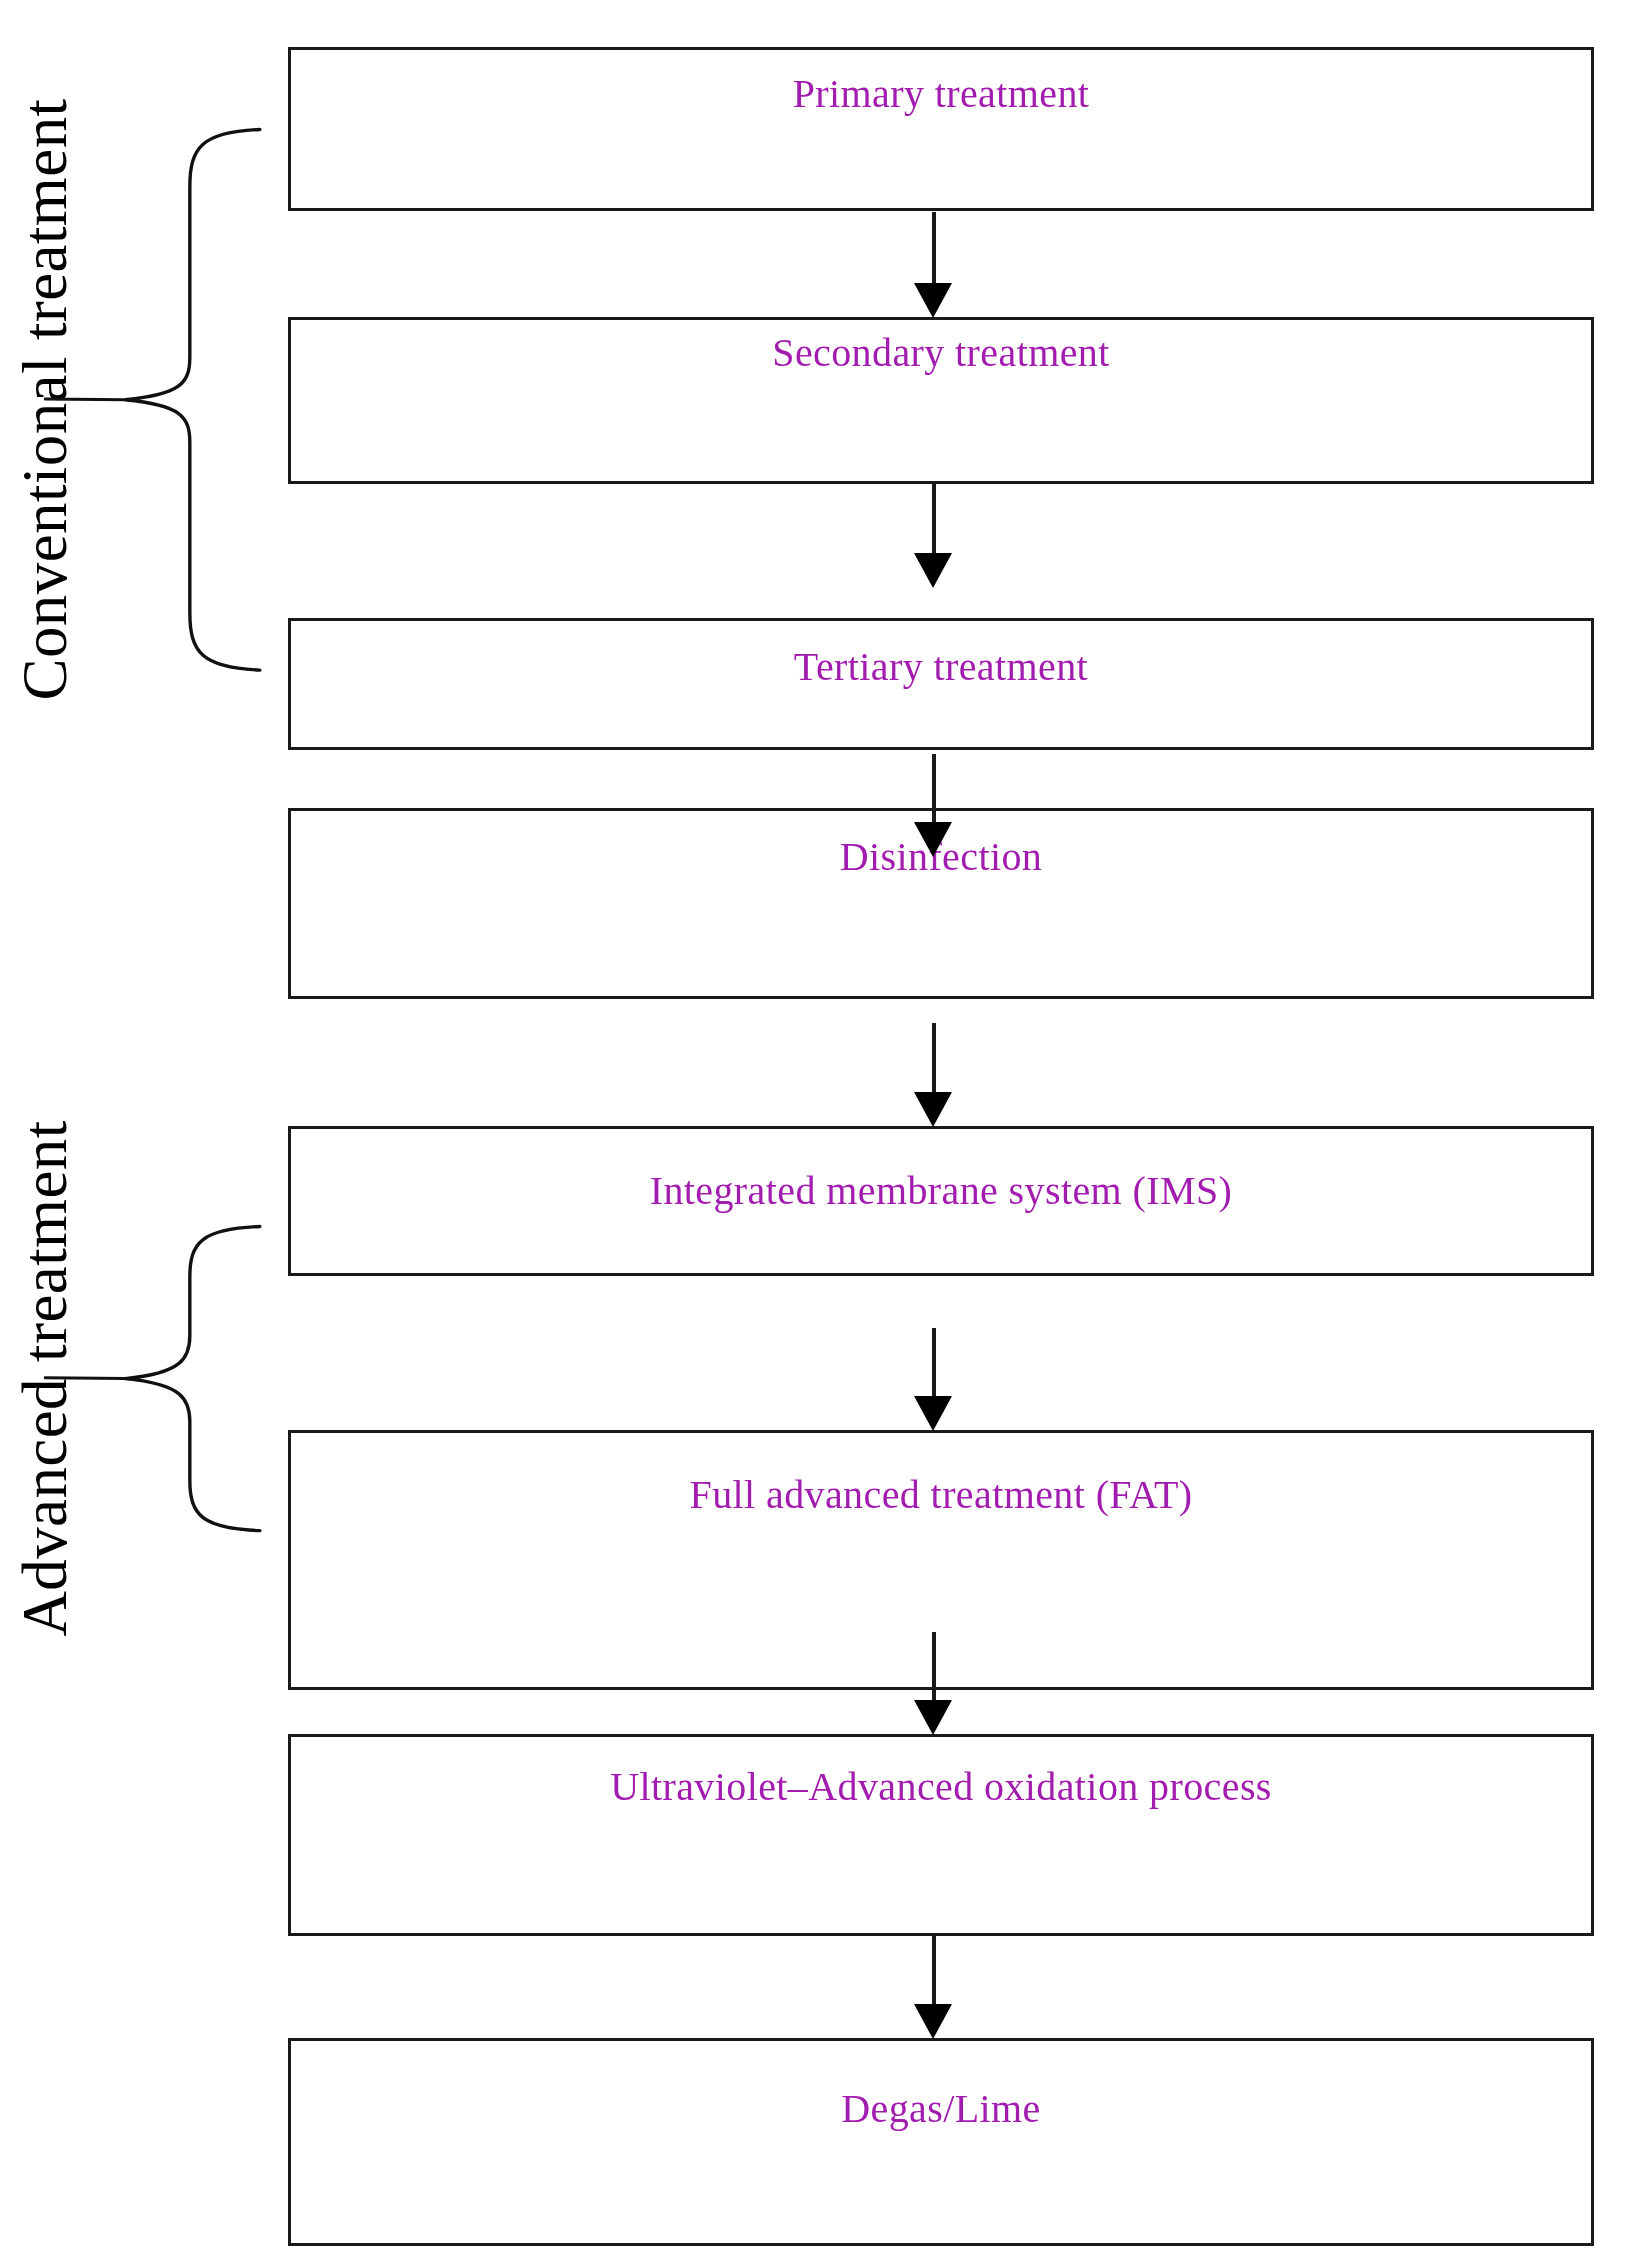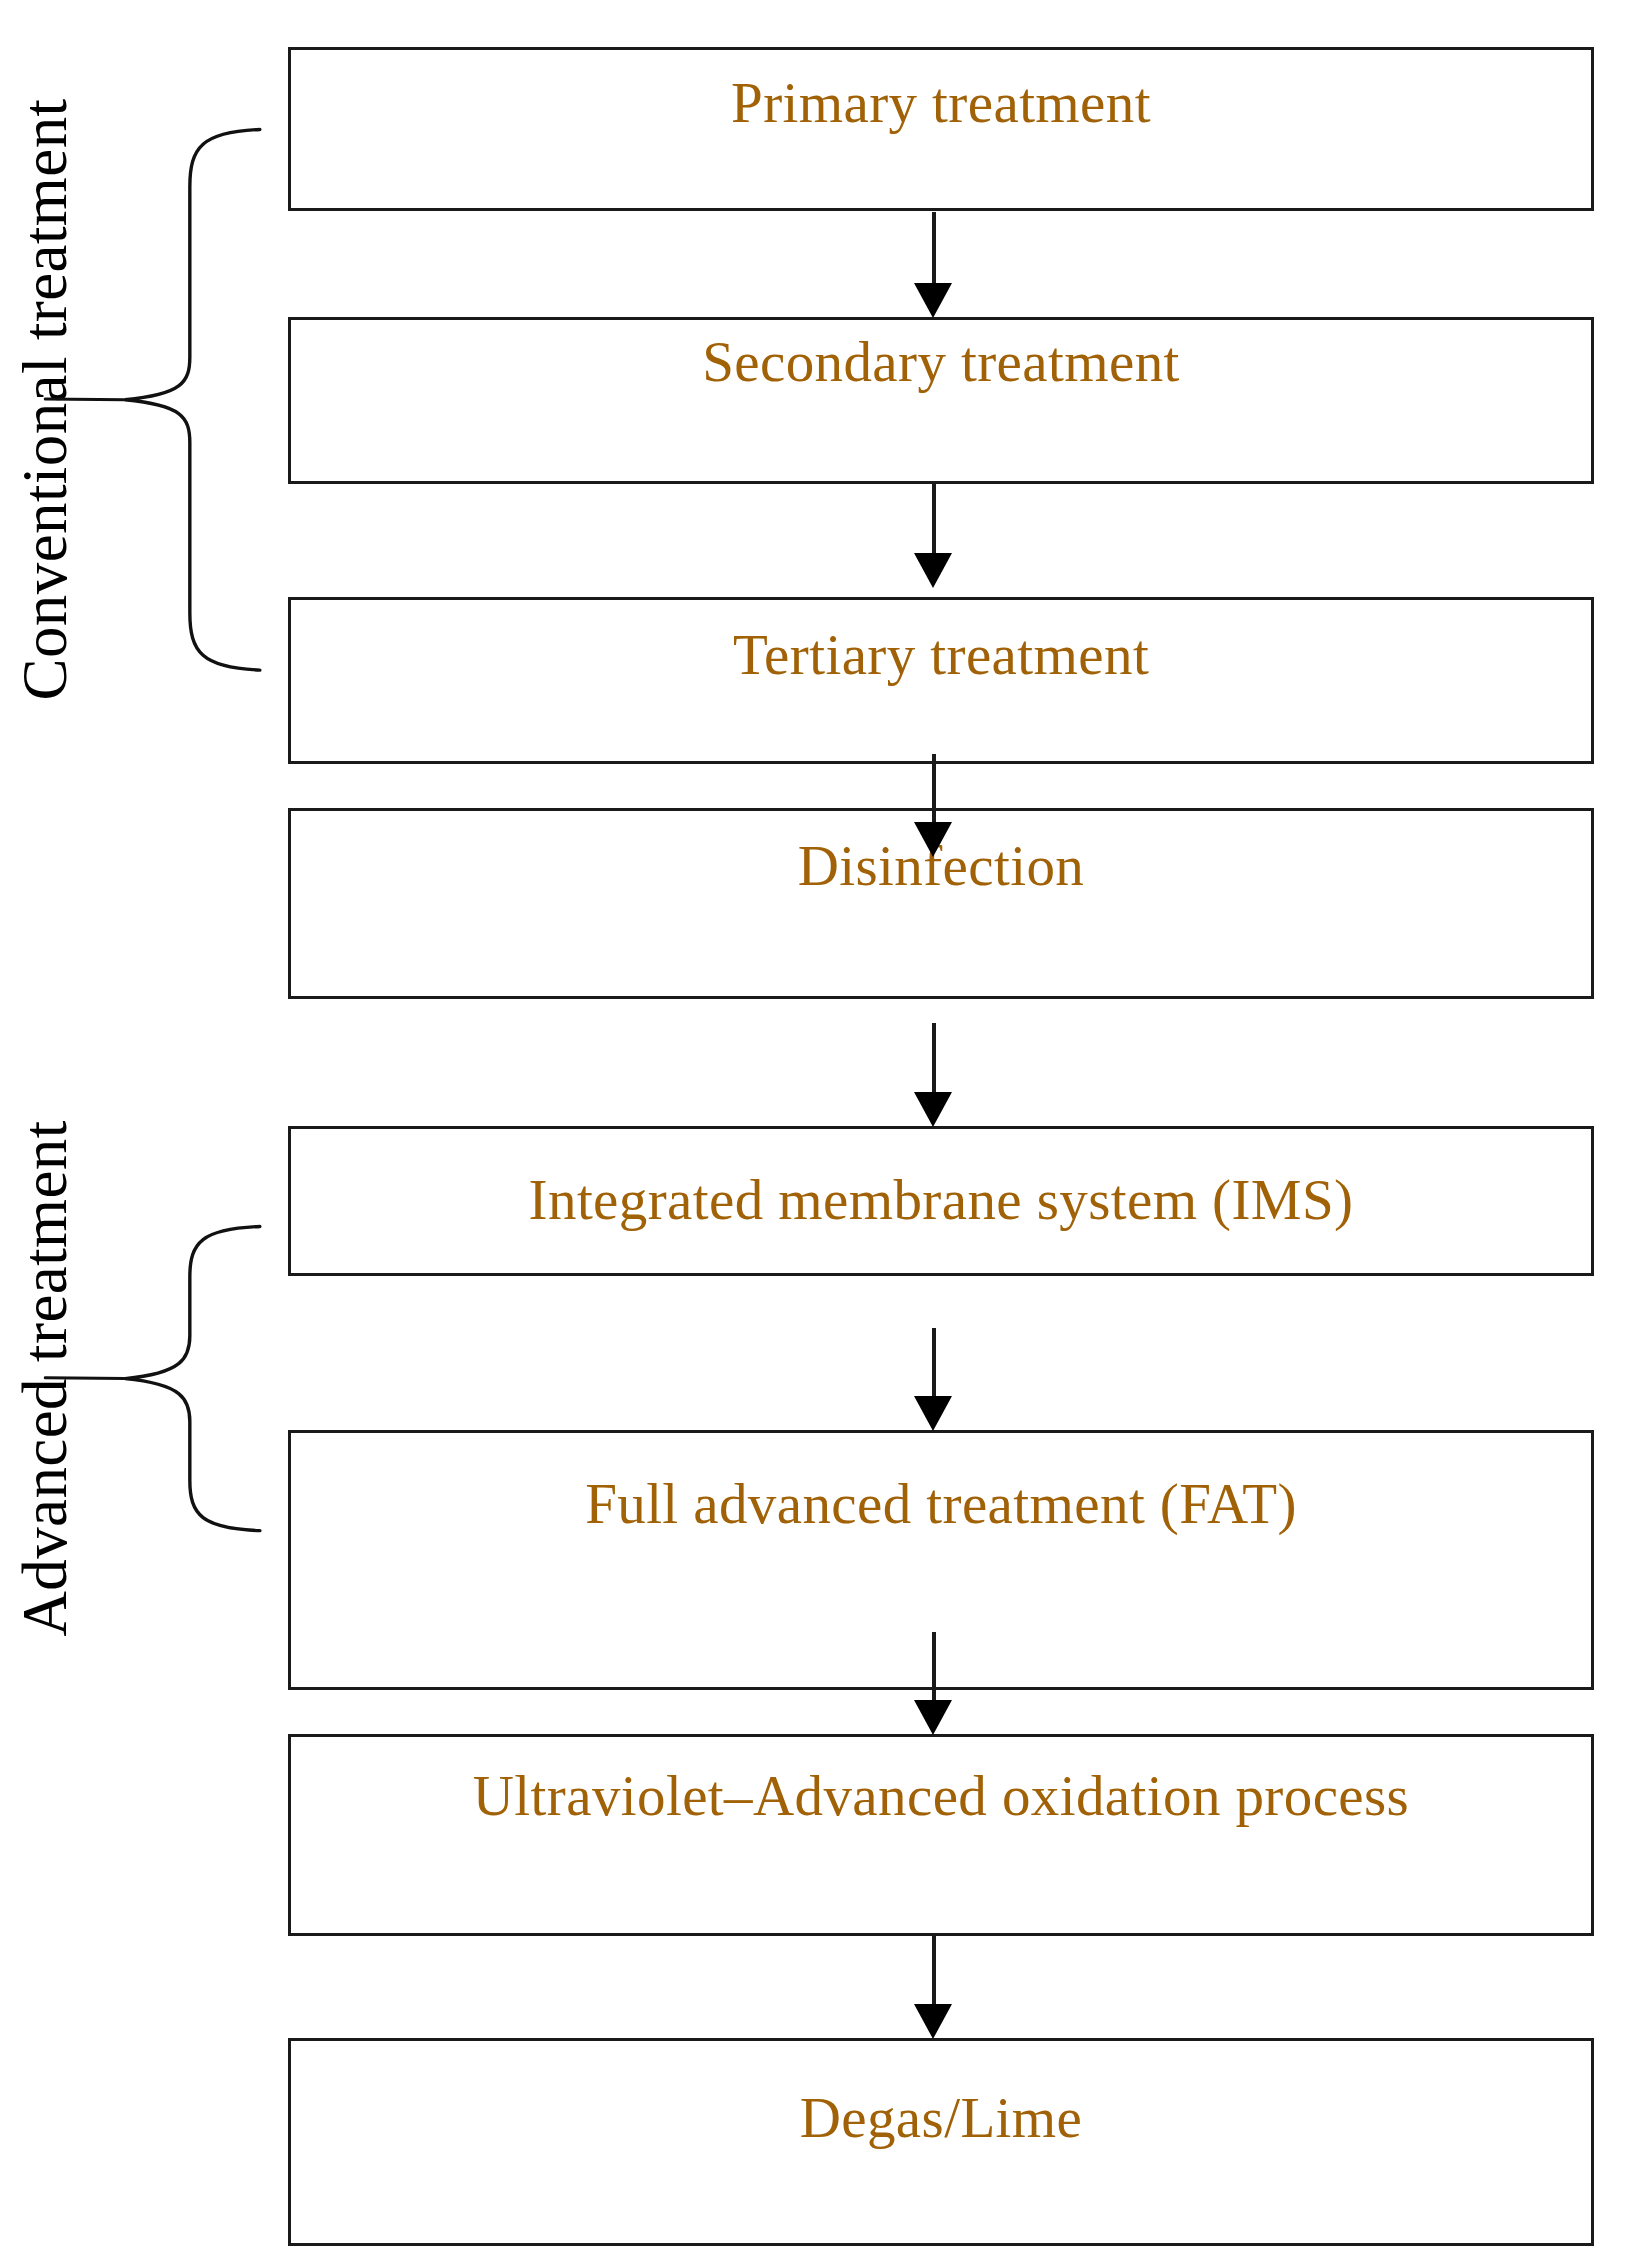--- a/index.html
+++ b/index.html
@@ -23,25 +23,25 @@
     left: 288px;
     width: 1306px;
     box-sizing: border-box;
     border: 3px solid #1a1a1a;
     background: #ffffff;
     display: flex;
     justify-content: center;
     align-items: flex-start;
   }
   .flow-box .box-label {
-    font-size: 57px;
+    font-size: 40px;
     line-height: 1.0;
     letter-spacing: 0.4px;
     white-space: nowrap;
-    color: #a16207;
+    color: #a21caf;
   }
 
   
   .arrow-stem {
     position: absolute;
     width: 3.8px;
     background: #1a1a1a;
   }
   .arrow-head {
     position: absolute;
@@ -105,21 +105,21 @@
     <path d="M 166 1831 L 60 1830" fill="none" stroke="#111111" stroke-width="4" stroke-linecap="round"></path>
   </svg>
 
   <div id="flow-mount">
       <div class="flow-box" style="top: 47px; height: 164px; padding-top: 24px;">
         <div class="box-label">Primary treatment</div>
       </div>
       <div class="flow-box" style="top: 317px; height: 167px; padding-top: 13px;">
         <div class="box-label">Secondary treatment</div>
       </div>
-      <div class="flow-box" style="top: 597px; height: 167px; padding-top: 25.6px;">
+      <div class="flow-box" style="top: 618px; height: 132px; padding-top: 25.6px;">
         <div class="box-label">Tertiary treatment</div>
       </div>
       <div class="flow-box" style="top: 808px; height: 191px; padding-top: 25.6px;">
         <div class="box-label">Disinfection</div>
       </div>
       <div class="flow-box" style="top: 1126px; height: 150px; padding-top: 42px;">
         <div class="box-label">Integrated membrane system (IMS)</div>
       </div>
       <div class="flow-box" style="top: 1430px; height: 260px; padding-top: 42px;">
         <div class="box-label">Full advanced treatment (FAT)</div>

